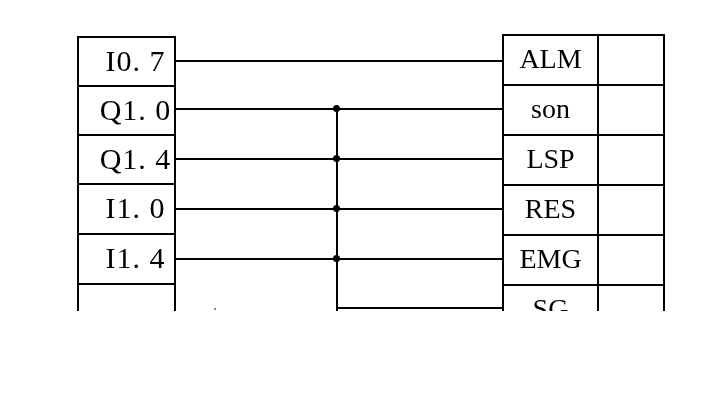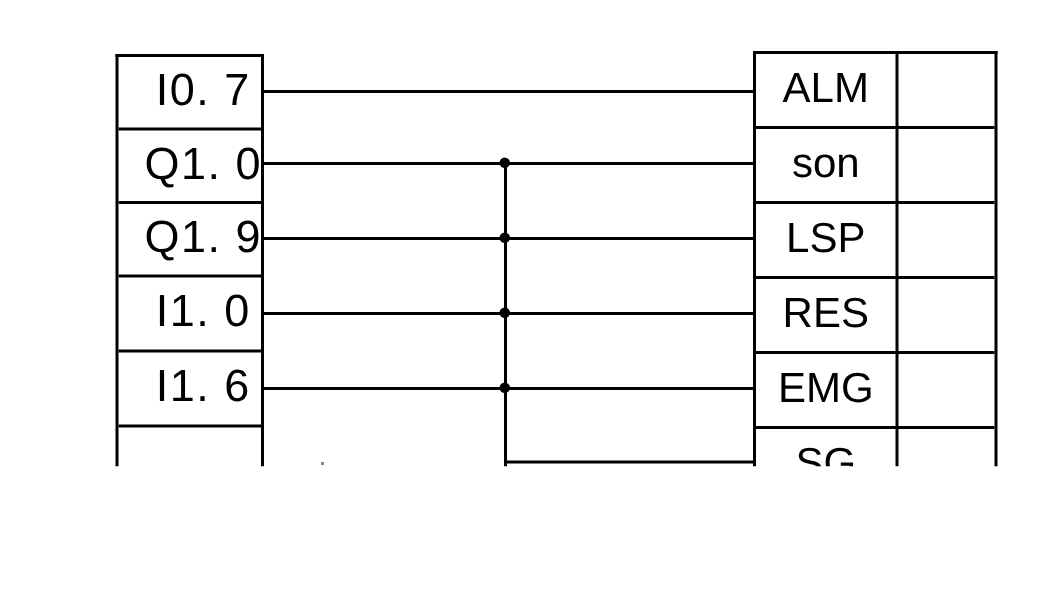--- a/index.html
+++ b/index.html
@@ -6,21 +6,21 @@
     margin: 0;
     padding: 0;
     background: #ffffff;
   }
   #canvas {
     position: relative;
     width: 701px;
     height: 311px;
     background: #ffffff;
     overflow: hidden;
-    font-family: Liberation Sans, sans-serif;
+    font-family: Liberation Serif, serif;
   }
 
   
   .hline {
     position: absolute;
     height: 0;
     border-top: 2px solid #000000;
   }
   .vline {
     position: absolute;
@@ -108,27 +108,27 @@
 <div id="canvas">
 
   <div class="table" id="left-table">
     <div class="row">
       <span class="cell-text">I0. 7</span>
     </div>
     <div class="row">
       <span class="cell-text">Q1. 0</span>
     </div>
     <div class="row">
-      <span class="cell-text">Q1. 9</span>
+      <span class="cell-text">Q1. 4</span>
     </div>
     <div class="row tall">
       <span class="cell-text">I1. 0</span>
     </div>
     <div class="row tall">
-      <span class="cell-text">I1. 6</span>
+      <span class="cell-text">I1. 4</span>
     </div>
     <div class="row tall">
       <span class="cell-text"></span>
     </div>
     <div class="row stub noborder">
       <span class="cell-text"></span>
     </div>
   </div>
 
   <div class="table" id="right-table">

